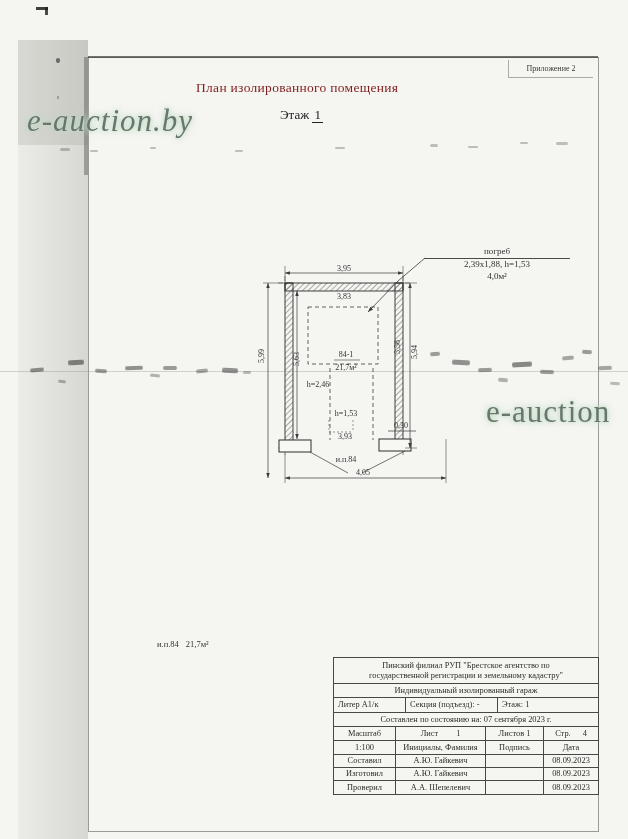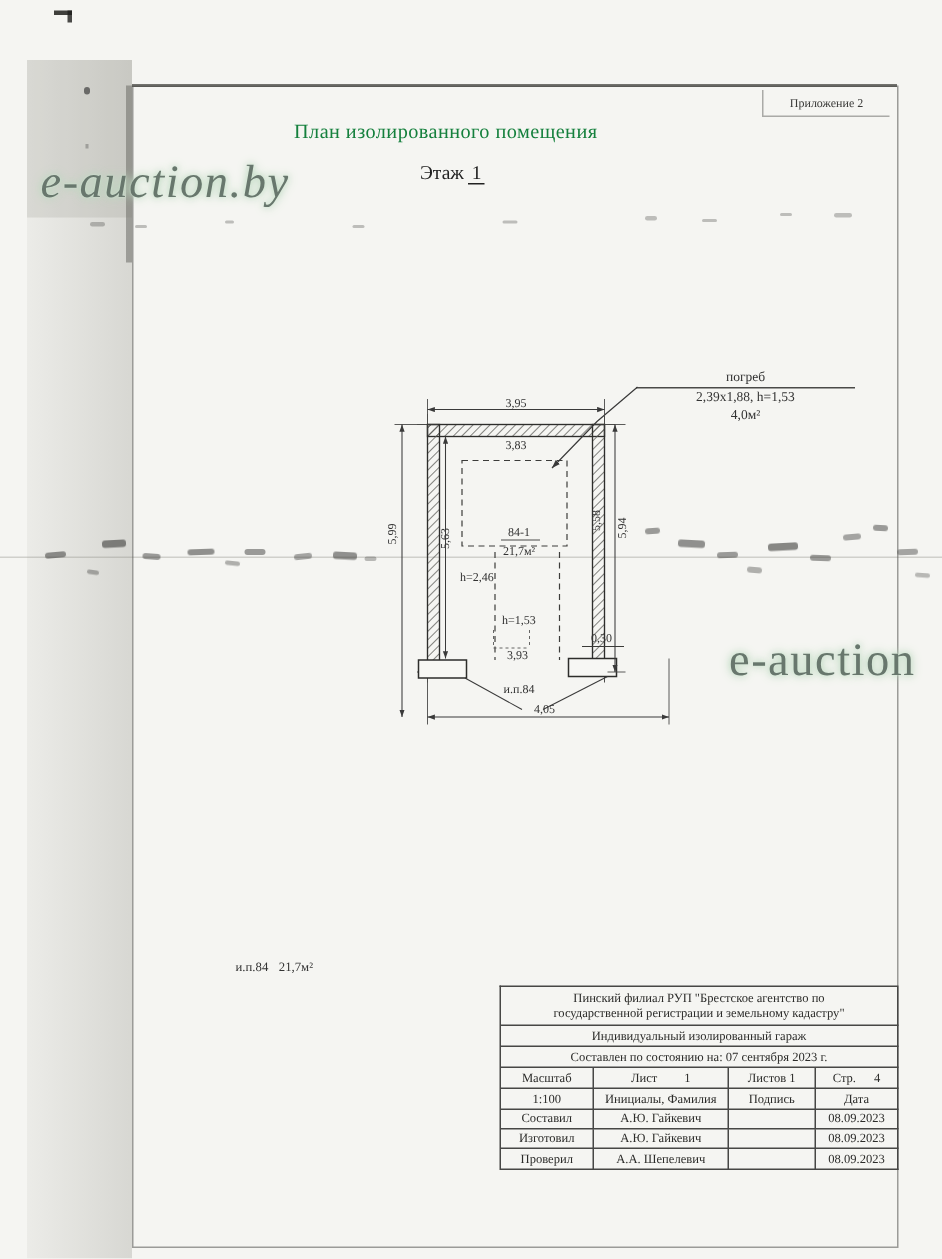--- a/index.html
+++ b/index.html
@@ -17,28 +17,28 @@
   .leftstreak{left:84px;top:57px;width:4px;height:118px;background:rgba(108,108,102,.55);filter:blur(.5px);}
   .foldline{left:0;top:371px;width:628px;height:1px;background:rgba(140,140,133,.35);}
   .spk{position:absolute;display:block;background:#2e2e2c;border-radius:2px;filter:blur(.4px);}
   .spkA{opacity:.28;}
   
   .frame{left:88px;top:57px;width:509px;height:773px;border:1px solid rgba(95,95,92,.6);}
   .frametop{left:88px;top:56px;width:510px;height:2px;background:rgba(70,70,66,.75);}
   .appendix{left:508px;top:60px;width:84px;height:17px;
     border-left:1px solid rgba(95,95,92,.5);border-bottom:1px solid rgba(95,95,92,.5);
     font-size:8px;text-align:center;line-height:17px;color:#3a3a38;}
-  .title{left:196px;top:80px;font-size:13.5px;letter-spacing:.3px;color:#15803d;white-space:nowrap;}
+  .title{left:196px;top:80px;font-size:13.5px;letter-spacing:.3px;color:#7f1d1d;white-space:nowrap;}
   .floor{left:280px;top:107px;font-size:13px;color:#222;}
   .floor .num{border-bottom:1px solid #222;padding:0 2px;}
   
   .wm{font-size:31px;letter-spacing:1px;color:#68776d;white-space:nowrap;
     text-shadow:0 0 1px #d9ebdb,0 0 4px #bcd9bf,0 0 8px #bcd9bf;}
   .wm1{left:27px;top:103px;font-style:italic;}
-  .wm2{left:486px;top:422px;}
+  .wm2{left:486px;top:394px;}
   
   .cellar{left:424px;top:246px;width:146px;font-size:9px;text-align:center;line-height:1.25;color:#333;}
   .cellar .l1{display:block;border-bottom:1px solid #4a4a48;padding-bottom:1px;}
   
   .summary{left:157px;top:639px;font-size:8.5px;color:#333;}
   .summary span{margin-right:7px;}
   
   .tbl{left:333px;top:657px;width:265px;border-top:1px solid #474745;border-left:1px solid #474745;
     font-size:8.4px;line-height:1.15;color:#2c2c2a;}
   .trow{display:flex;box-sizing:border-box;}
@@ -213,20 +213,25 @@
 <div class="abs tbl">
   <div class="trow" style="height:26px">
     <div class="tc two" style="width:265px">
       <div>Пинский филиал РУП "Брестское агентство по</div>
       <div>государственной регистрации и земельному кадастру"</div>
     </div>
   </div>
   <div class="trow" style="height:14px">
     <div class="tc" style="width:265px">Индивидуальный изолированный гараж</div>
   </div>
+  <div class="trow" style="height:15px">
+    <div class="tc left" style="width:72px">Литер А1/к</div>
+    <div class="tc left" style="width:92px">Секция (подъезд): -</div>
+    <div class="tc left" style="width:101px">Этаж: 1</div>
+  </div>
   <div class="trow" style="height:14px">
     <div class="tc" style="width:265px">Составлен по состоянию на: 07 сентября 2023 г.</div>
   </div>
   <div class="trow" style="height:14px">
     <div class="tc" style="width:62px">Масштаб</div>
     <div class="tc" style="width:90px">
       <span>Лист</span>
       <span class="gap18">1</span>
     </div>
     <div class="tc" style="width:58px">Листов 1</div>

